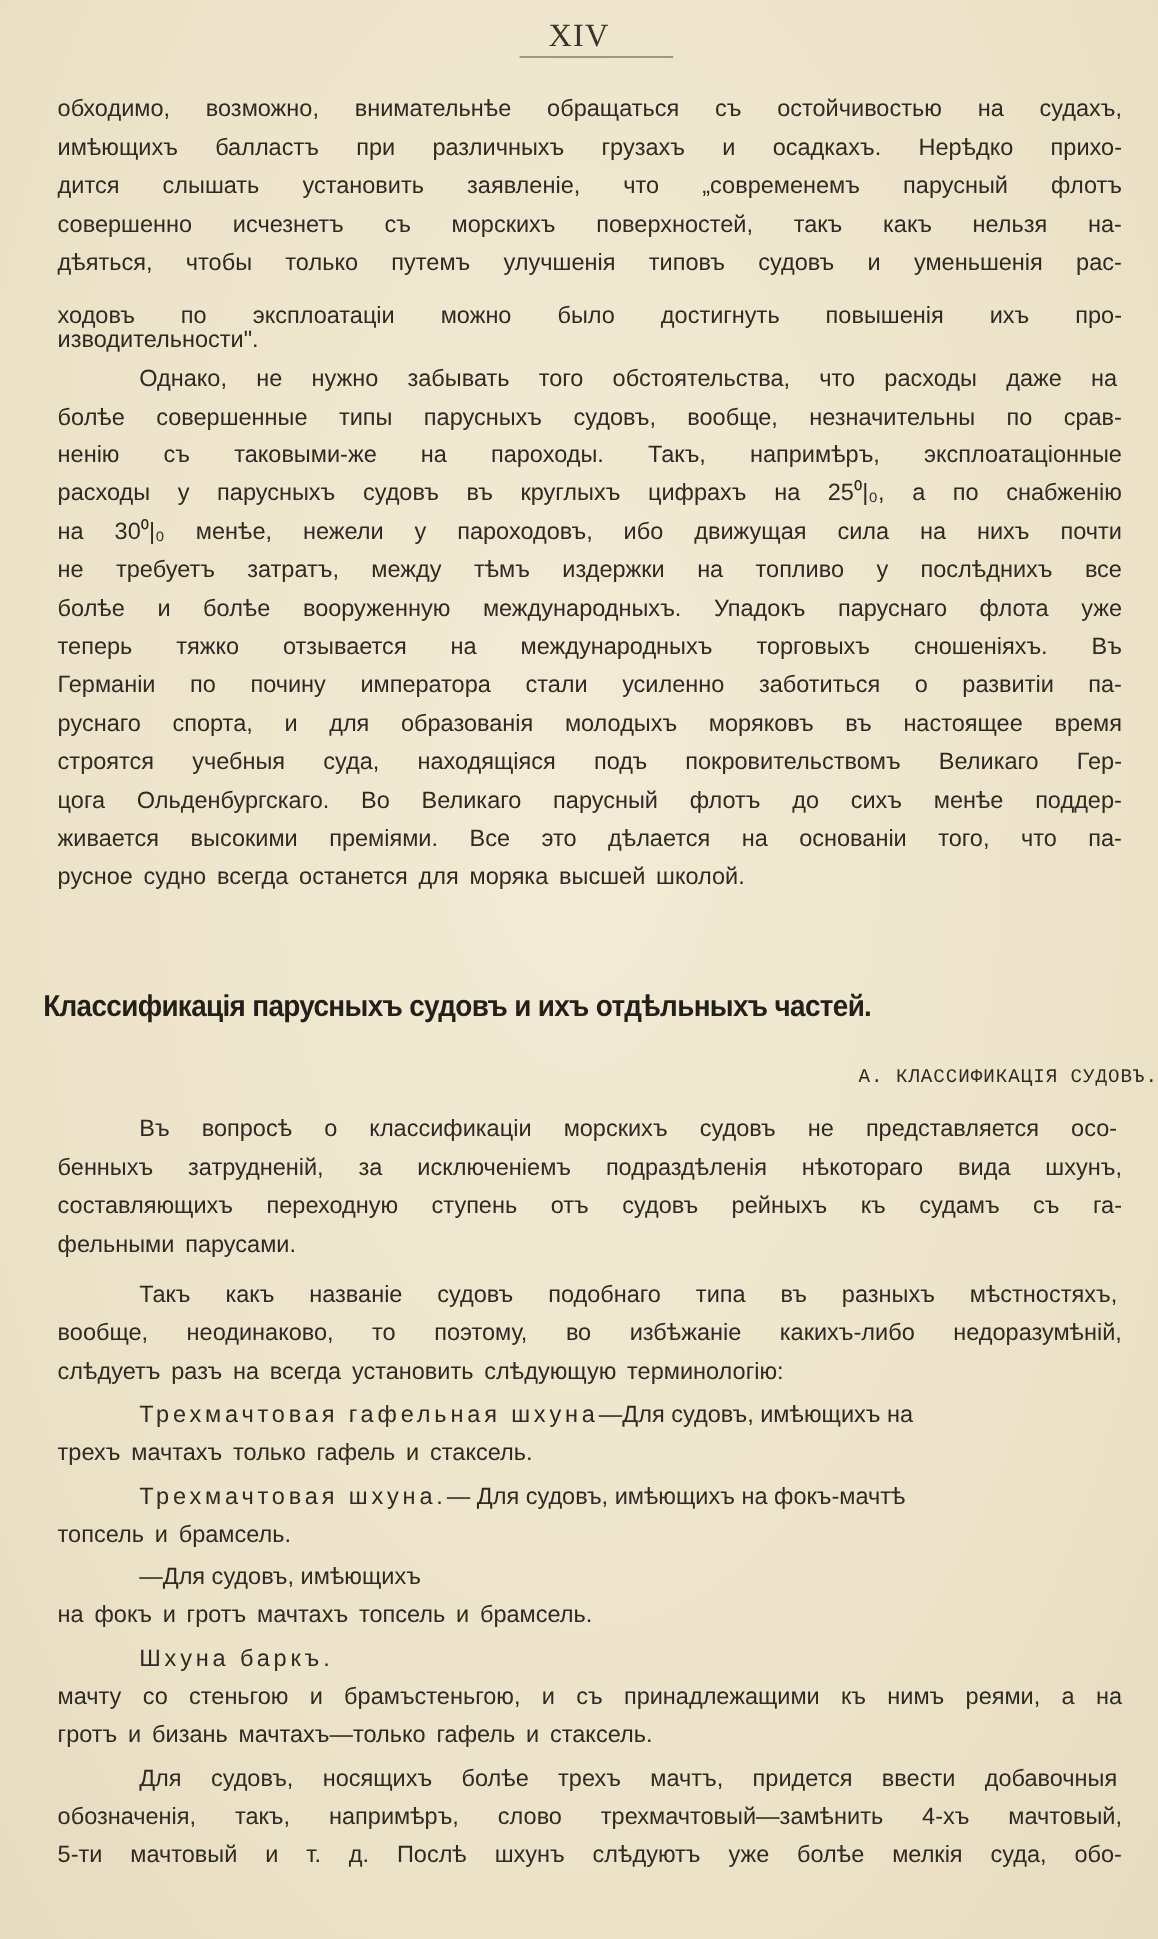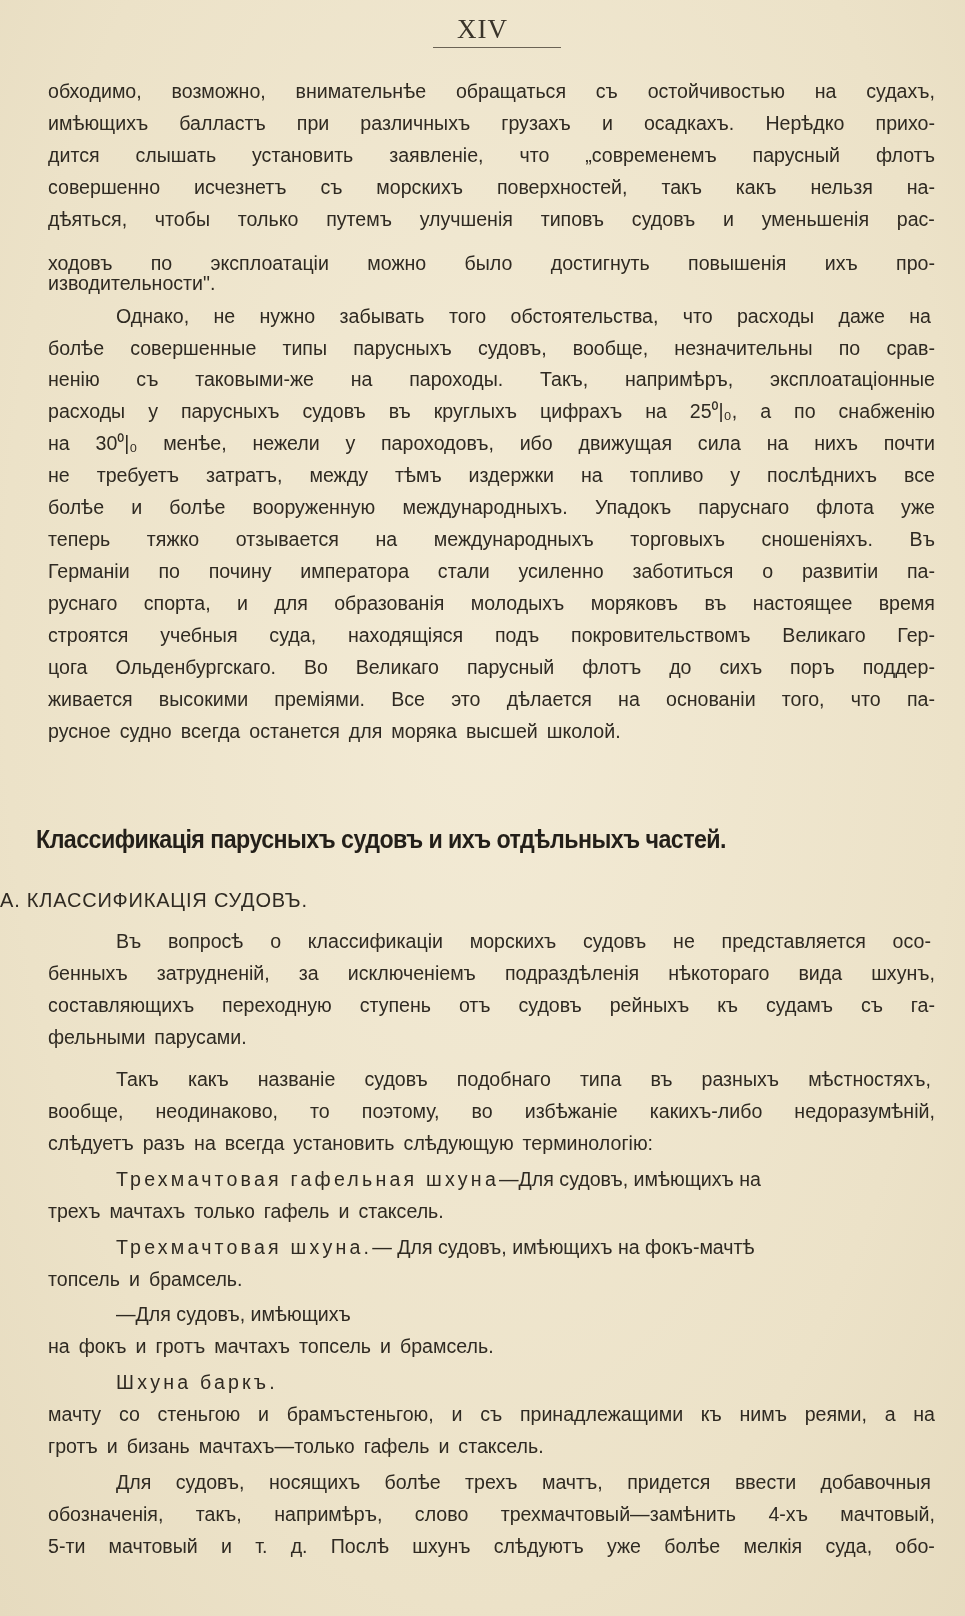--- a/index.html
+++ b/index.html
@@ -32,22 +32,22 @@
   .line span.w { display: inline-block; }
   .line.last span.w { margin-right: 9px; }
   .heading {
     position: absolute; left: 36px; width: 899px; top: 825px;
     font-family: "Liberation Sans", sans-serif; font-weight: bold;
     font-size: 25px; color: #231f19; white-space: nowrap;
     letter-spacing: -0.6px;
     transform: scaleX(0.93); transform-origin: left center;
   }
   .subheading {
-    position: absolute; left: 0; width: 965px; top: 889px; text-align: left;
-    font-size: 20px; letter-spacing: 0.8px; color: #2f2a22;
+    position: absolute; left: 0; width: 965px; top: 889px; text-align: right;
+    font-size: 16px; letter-spacing: 0.8px; color: #2f2a22; font-family: Liberation Mono, monospace;
   }
   .spaced { letter-spacing: 3.2px; }
   .line > span { display:inline-block; }
 </style>
 </head>
 <body>
 
 <div class="page">
   <div class="pagenum">XIV</div>
   <div class="pagerule"></div>
@@ -252,21 +252,21 @@
     </div>
   <div class="line" style="top:655px">
       <span class="w">цога</span>
       <span class="w">Ольденбургскаго.</span>
       <span class="w">Во</span>
       <span class="w">Великаго</span>
       <span class="w">парусный</span>
       <span class="w">флотъ</span>
       <span class="w">до</span>
       <span class="w">сихъ</span>
-      <span class="w">поръ</span>
+      <span class="w">менѣе</span>
       <span class="w">поддер-</span>
     </div>
   <div class="line" style="top:687px">
       <span class="w">живается</span>
       <span class="w">высокими</span>
       <span class="w">преміями.</span>
       <span class="w">Все</span>
       <span class="w">это</span>
       <span class="w">дѣлается</span>
       <span class="w">на</span>

